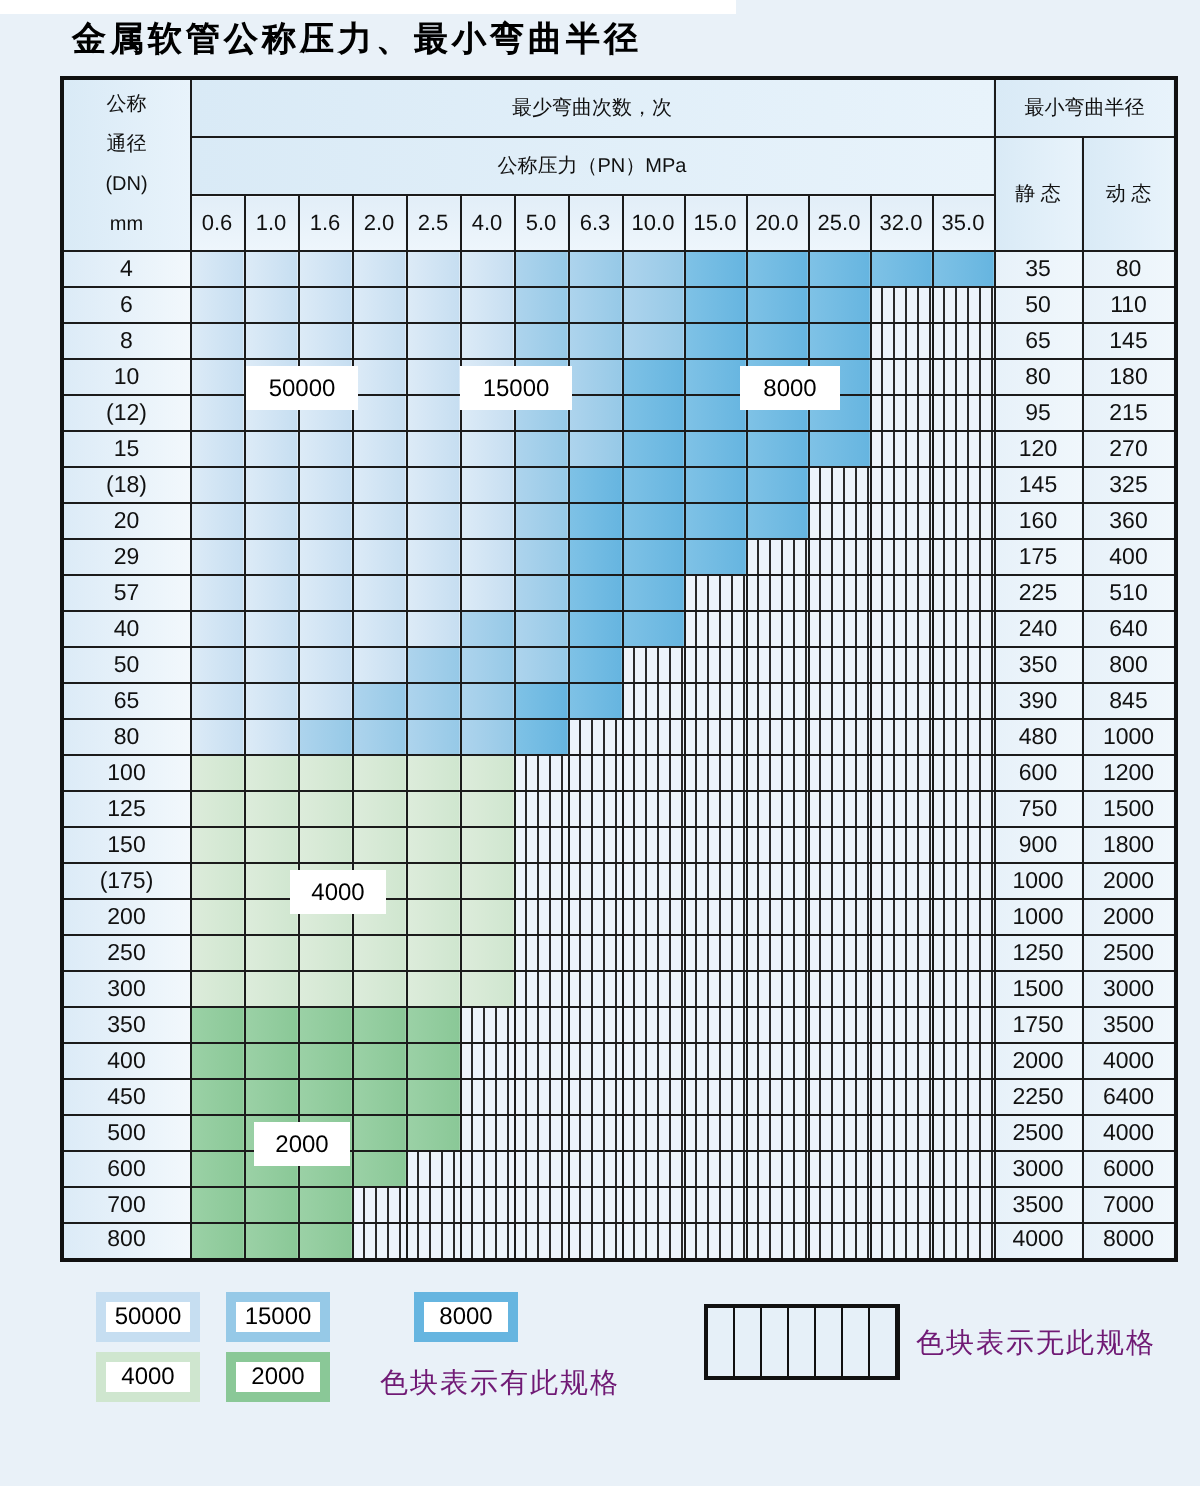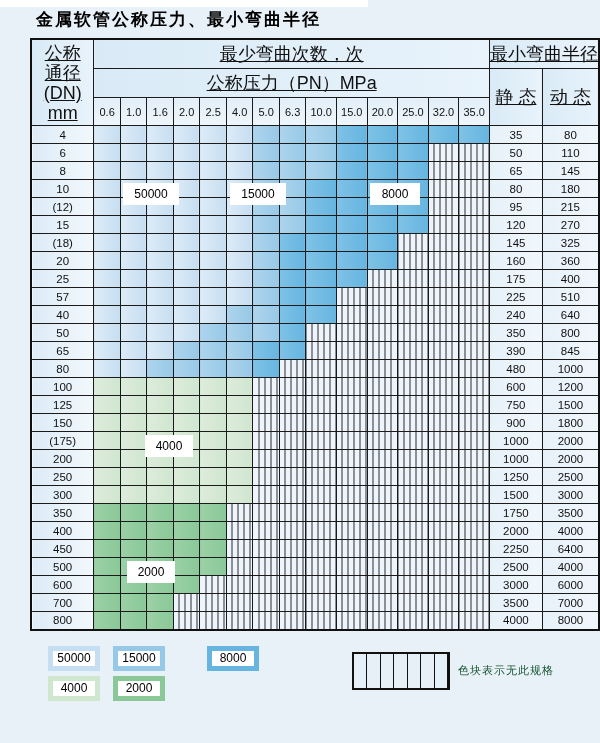--- a/index.html
+++ b/index.html
@@ -26,21 +26,21 @@
   }
   table.spec td{
     border:1px solid #1b1b1b;
     padding:0;
     text-align:center;
     vertical-align:middle;
     font-size:11.5px;
     overflow:hidden;
     white-space:nowrap;
   }
-  tr.h1 td,tr.h2 td{height:28px;font-size:18px;background:linear-gradient(to right,#d9eaf6,#e8f3fb);text-decoration:underline;}
+  tr.h1 td,tr.h2 td{height:28px;font-size:10px;background:linear-gradient(to right,#d9eaf6,#e8f3fb);}
   tr.h3 td{height:27px;font-size:11px;background:linear-gradient(to bottom,#e2eef8,#eef6fc);}
   td.dn-head{
     background:linear-gradient(to right,#d9eaf6,#f0f7fc);
     font-size:12px;line-height:20px;
   }
   td.rad-head{font-size:12px;}
   td.sd-head{background:linear-gradient(to right,#dcebf7,#eef6fc);font-size:12px;margin-top:32px;}
   tbody tr{height:18px;}
   td.dn{background:linear-gradient(to right,#dcebf7,#f2f8fc);}
   td.val{background:linear-gradient(to right,#e7f1f9,#f0f7fc);}
@@ -71,21 +71,21 @@
   .legend{position:absolute;left:48px;top:646px;width:540px;height:70px;}
   .swatch{
     position:absolute;width:42px;height:15px;
     background:#fff;text-align:center;font-size:12px;line-height:15px;color:#000;
   }
   .sw-b1{border:5px solid #c6def1;left:0;top:0;}
   .sw-b2{border:5px solid #96c9e7;left:65px;top:0;}
   .sw-b3{border:5px solid #66b5e0;left:159px;top:0;}
   .sw-g1{border:5px solid #cfe6cf;left:0;top:30px;}
   .sw-g2{border:5px solid #8ac897;left:65px;top:30px;}
-  .legend-note{position:absolute;font-size:11px;letter-spacing:1px;color:#14532d;}
+  .legend-note{position:absolute;font-size:14px;letter-spacing:1px;color:#701a75;}
   .note-avail{left:142px;top:37px;}
   .note-unavail{left:410px;top:17px;}
   .hatch-box{
     position:absolute;left:304px;top:6px;width:94px;height:34px;
     border:2px solid #111;
     background-color:#e6f0f8;
     background-image:repeating-linear-gradient(to right,transparent 0,transparent 12.5px,#111 12.5px,#111 13.5px);
   }
 </style>
 </head>
@@ -296,21 +296,21 @@
           <td class="zD"></td>
           <td class="zD"></td>
           <td class="zD"></td>
           <td class="zX"></td>
           <td class="zX"></td>
           <td class="zX"></td>
           <td class="val">160</td>
           <td class="val">360</td>
         </tr>
         <tr>
-          <td class="dn">25</td>
+          <td class="dn">29</td>
           <td class="zL"></td>
           <td class="zL"></td>
           <td class="zL"></td>
           <td class="zL"></td>
           <td class="zL"></td>
           <td class="zL"></td>
           <td class="zM"></td>
           <td class="zD"></td>
           <td class="zD"></td>
           <td class="zD"></td>
@@ -691,15 +691,16 @@
   <div class="zone-label zl-4000">4000</div>
   <div class="zone-label zl-2000">2000</div>
 </div>
 
 <div class="legend">
   <div class="swatch sw-b1">50000</div>
   <div class="swatch sw-b2">15000</div>
   <div class="swatch sw-b3">8000</div>
   <div class="swatch sw-g1">4000</div>
   <div class="swatch sw-g2">2000</div>
+  <div class="legend-note note-avail">色块表示有此规格</div>
   <div class="hatch-box"></div>
   <div class="legend-note note-unavail">色块表示无此规格</div>
 </div>
 
 </body></html>

